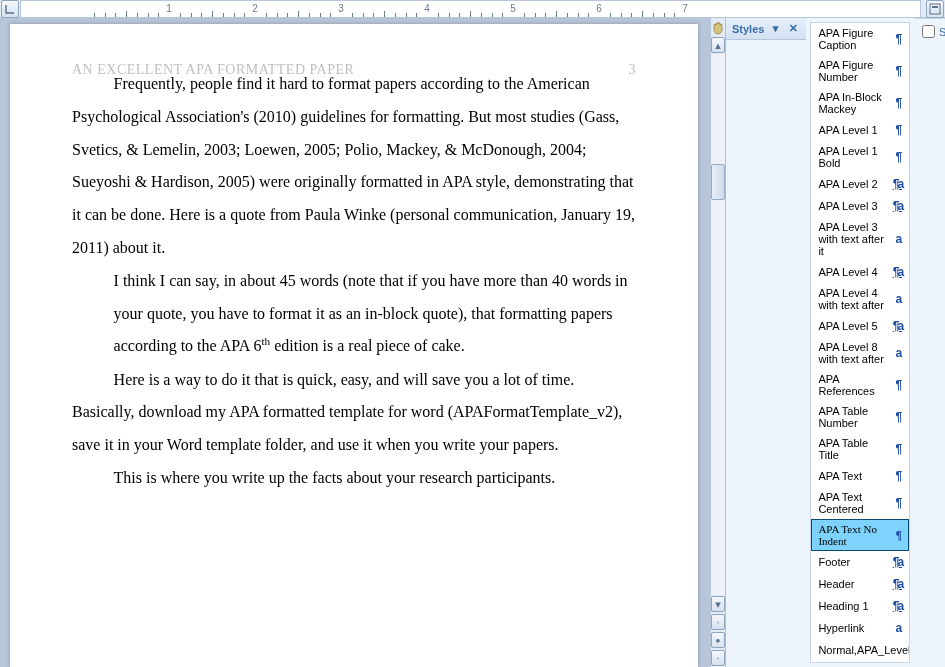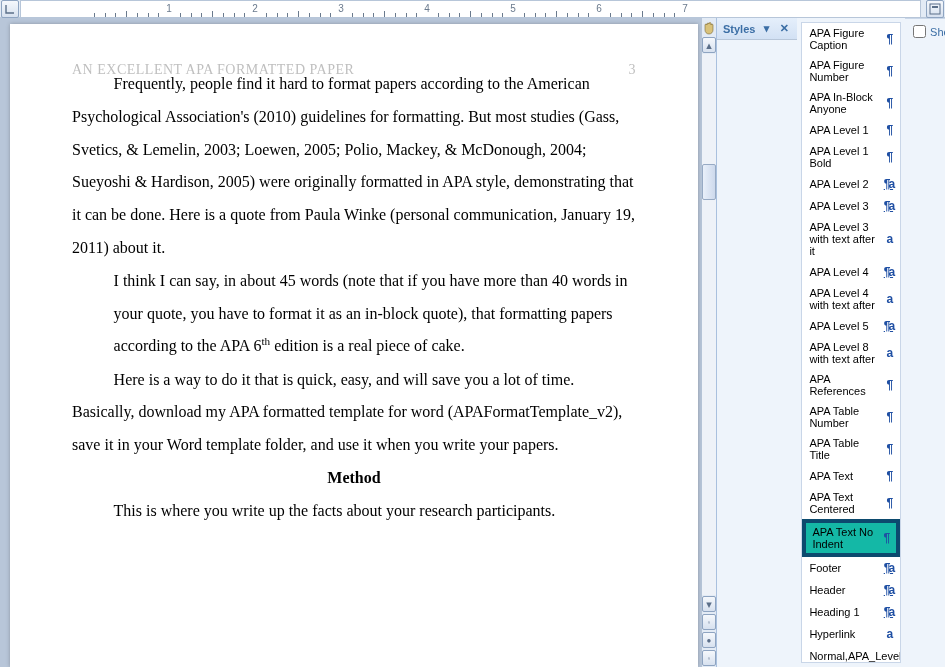--- a/index.html
+++ b/index.html
@@ -59,21 +59,21 @@
   display: flex;
   min-height: 0;
 }
 .doc-wrapper {
   width: 714px;
   background: #b8c6d9;
   display: flex;
   position: relative;
 }
 .doc-page {
-  margin: 6px 3px 0 10px;
+  margin: 6px 12px 0 10px;
   width: 688px;
   background: #fff;
   box-shadow: 0 0 4px rgba(0,0,0,0.25);
   padding: 44px 62px 20px 62px;
   font-family: "Times New Roman", Times, serif;
   font-size: 16px;
   line-height: 2.05;
   color: #000;
   position: relative;
 }
@@ -172,22 +172,23 @@
 .style-item {
   display: flex;
   align-items: center;
   padding: 3px 6px;
   font-size: 11px;
   color: #000;
   cursor: pointer;
   border: 1px solid transparent;
 }
 .style-item.selected {
-  border: 4px solid #0c4a6e;
-  background: #14b8a6;
+  border: 1px solid #0c4a6e;
+  background: #7dd3fc;
+  font-family: Liberation Serif, serif;
 }
 .style-item .label { flex: 1; }
 .style-item .glyph {
   color: #1f4fa3;
   font-weight: bold;
   font-size: 12px;
   width: 16px;
   text-align: right;
 }
 .styles-footer {
@@ -287,21 +288,20 @@
       <div class="running-head">
         <span>AN EXCELLENT APA FORMATTED PAPER</span>
         <span>3</span>
       </div>
       <div class="doc-body">
         <p class="indent">Frequently, people find it hard to format papers according to the American Psychological Association's (2010) guidelines for formatting. But most studies (Gass, Svetics, &amp; Lemelin, 2003; Loewen, 2005; Polio, Mackey, &amp; McDonough, 2004; Sueyoshi &amp; Hardison, 2005) were originally formatted in APA style, demonstrating that it can be done. Here is a quote from Paula Winke (personal communication, January 19, 2011) about it.</p>
         <p class="quote">
           <span>I think I can say, in about 45 words (note that if you have more than 40 words in your quote, you have to format it as an in-block quote), that formatting papers according to the APA 6</span><span class="sup">th</span><span> edition is a real piece of cake.</span>
         </p>
         <p class="indent">Here is a way to do it that is quick, easy, and will save you a lot of time. Basically, download my APA formatted template for word (APAFormatTemplate_v2), save it in your Word template folder, and use it when you write your papers.</p>
-        <p class="method-head">Method</p>
         <p class="indent">This is where you write up the facts about your research participants.</p>
       </div>
     </div>
   </div>
 
   <div class="vscroll">
     <div class="hand-icon">
       <svg viewBox="0 0 14 16">
           <path d="M3 8V5c0-.6.4-1 1-1s1 .4 1 1V4c0-.6.4-1 1-1s1 .4 1 1V3.5c0-.6.4-1 1-1s1 .4 1 1V5c0-.6.4-1 1-1s1 .4 1 1v5c0 2-1.5 4-4 4H7c-2.5 0-4-2-4-4z" fill="#d9c27a" stroke="#7a6a3a" stroke-width="0.6"></path>
         </svg>
@@ -326,21 +326,21 @@
     <div class="styles-list" id="styles-list">
     <div class="style-item">
           <span class="label">APA Figure Caption</span>
           <span class="glyph">¶</span>
         </div>
         <div class="style-item">
           <span class="label">APA Figure Number</span>
           <span class="glyph">¶</span>
         </div>
         <div class="style-item">
-          <span class="label">APA In-Block Anyone</span>
+          <span class="label">APA In-Block Mackey</span>
           <span class="glyph">¶</span>
         </div>
         <div class="style-item">
           <span class="label">APA Level 1</span>
           <span class="glyph">¶</span>
         </div>
         <div class="style-item">
           <span class="label">APA Level 1 Bold</span>
           <span class="glyph">¶</span>
         </div>

